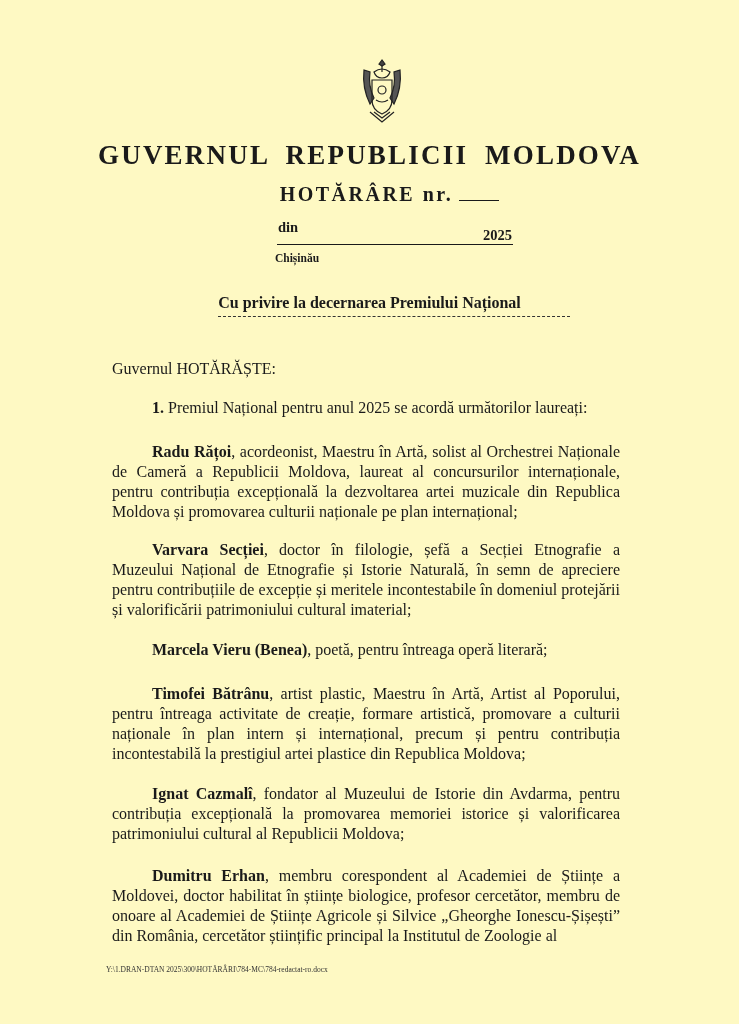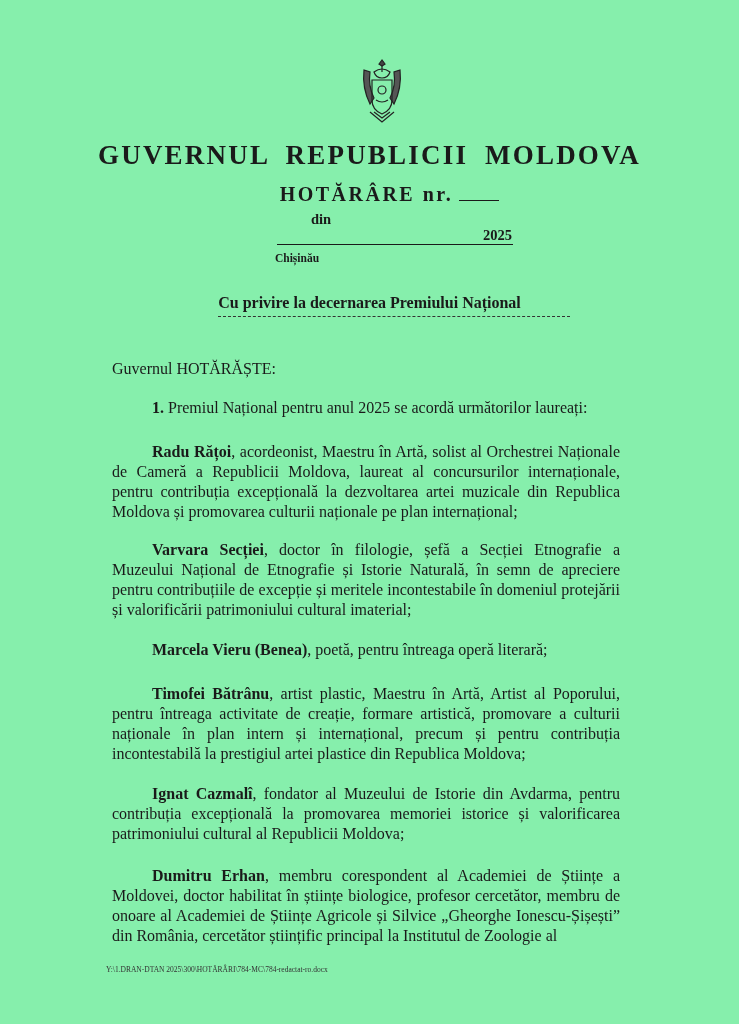--- a/index.html
+++ b/index.html
@@ -1,35 +1,35 @@
 <!DOCTYPE html>
 <html><head>
   <meta charset="utf-8">
   <style>
     html, body { margin: 0; padding: 0; background: #ffffff; }
     body {
       width: 739px; height: 1024px; position: relative; overflow: hidden;
       font-family: "Liberation Serif", serif; color: #1a1a1a;
     }
-    .page { position: absolute; left: 0; top: 0; width: 739px; height: 1024px; background: #86efac; }
+    .page { position: absolute; left: 0; top: 0; width: 739px; height: 1024px; background: #fef9c3; }
     .emblem { position: absolute; left: 360px; top: 56px; width: 44px; height: 70px; }
     .gov-title {
       position: absolute; top: 140px; left: 0; width: 739px; text-align: center;
       font-weight: bold; font-size: 27px; letter-spacing: 2.2px; word-spacing: 8px;
     }
     .hot-title {
       position: absolute; top: 183px; left: 0; width: 739px; text-align: center;
       font-weight: bold; font-size: 20px; letter-spacing: 2.5px; padding-left: 20px;
     }
     .hot-line { display: inline-block; width: 40px; border-bottom: 1.5px solid #1a1a1a; margin-left: 6px; height: 16px; vertical-align: baseline; }
     .din-row {
       position: absolute; top: 226px; left: 277px; width: 236px; height: 18px;
       border-bottom: 1.5px solid #1a1a1a; font-weight: bold; font-size: 14.5px;
     }
-    .din-row .din { position: absolute; left: 1px; bottom: 16px; margin-left: 33px; }
+    .din-row .din { position: absolute; left: 1px; bottom: 8px; }
     .din-row .year { position: absolute; right: 1px; bottom: 0; }
     .city {
       position: absolute; top: 252px; left: 0; width: 594px; text-align: center;
       font-weight: bold; font-size: 11.5px;
     }
     .subject {
       position: absolute; top: 294px; left: 0; width: 739px; text-align: center;
       font-weight: bold; font-size: 16px;
     }
     .dashes {

